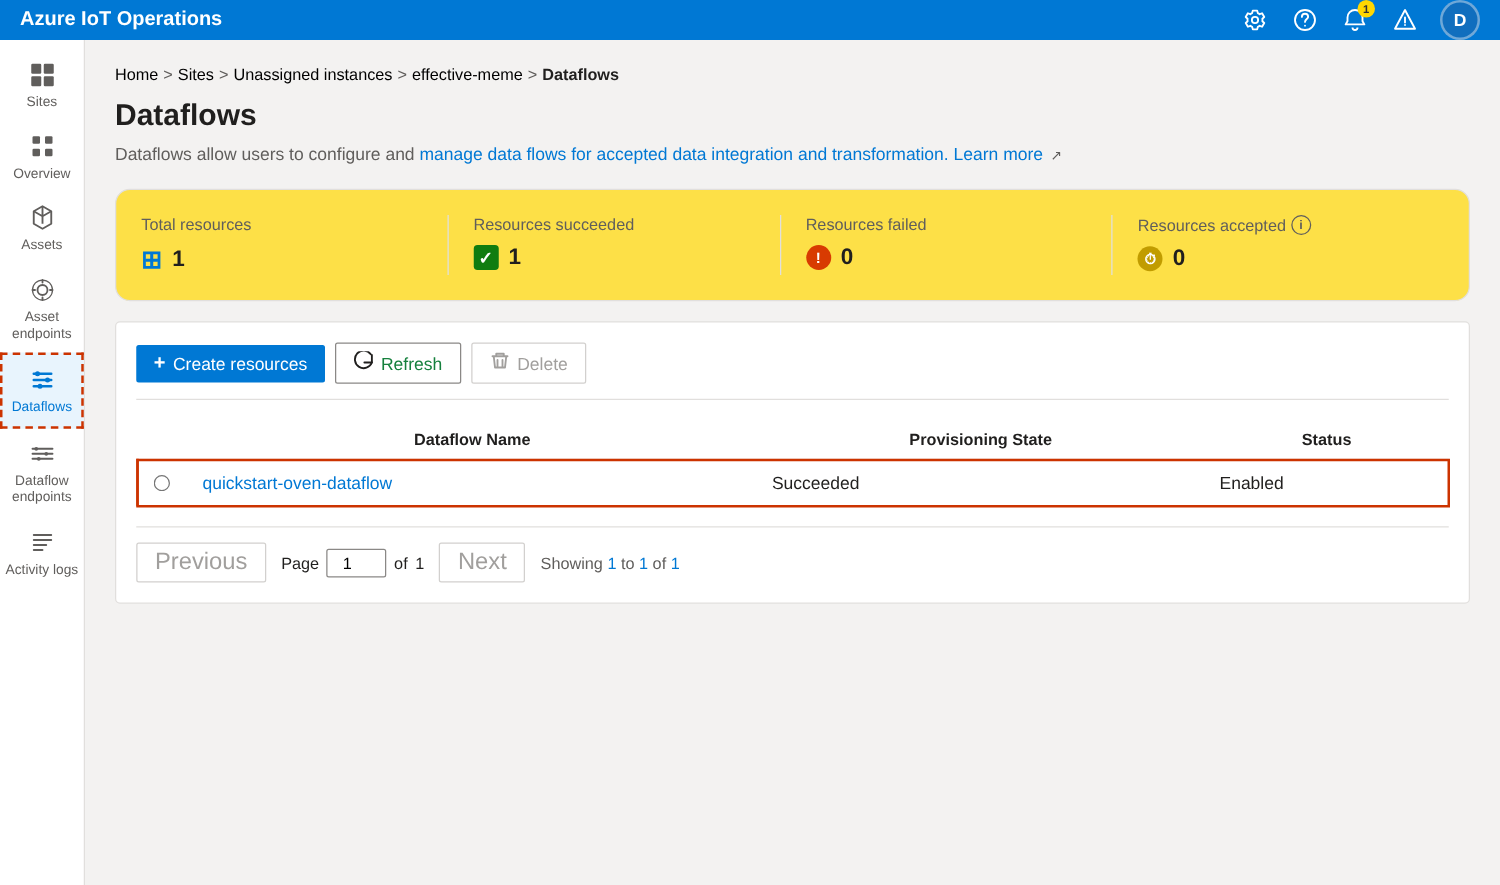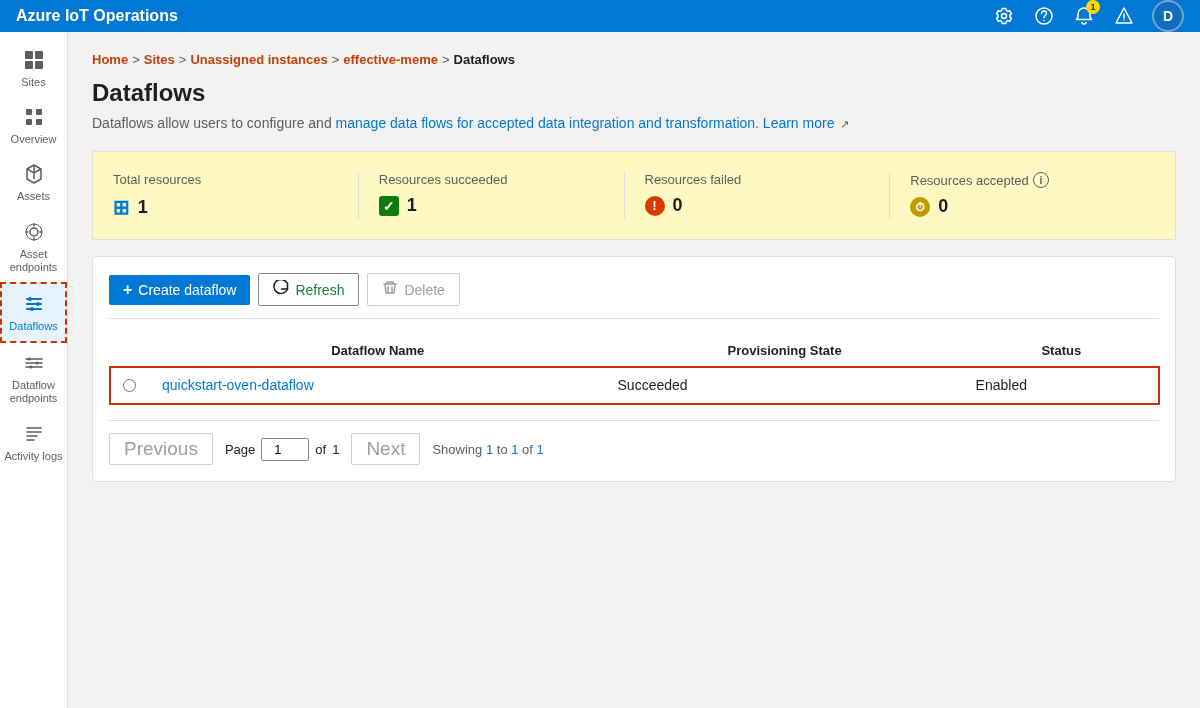--- a/index.html
+++ b/index.html
@@ -127,24 +127,23 @@
     
     .breadcrumb {
       display: flex;
       align-items: center;
       gap: 4px;
       color: #605e5c;
       font-size: 13px;
       margin-bottom: 12px;
     }
     .breadcrumb a {
-      color: #c2410c;
+      color: #000000;
       text-decoration: none;
       cursor: pointer;
-      font-weight: bold;
     }
     .breadcrumb-sep { color: #605e5c; }
     .breadcrumb-current { color: #201f1e; font-weight: 600; }
 
     
     .page-title {
       font-size: 24px;
       font-weight: 600;
       color: #201f1e;
       margin-bottom: 8px;
@@ -160,23 +159,23 @@
       color: #0078d4;
       text-decoration: none;
     }
     .external-icon {
       font-size: 11px;
       margin-left: 2px;
     }
 
     
     .stats-card {
-      background: #fef9c3;
+      background: #fde047;
       border: 1px solid #e1dfdd;
-      border-radius: 2px;
+      border-radius: 12px;
       padding: 20px;
       margin-bottom: 16px;
       display: flex;
       gap: 0;
     }
     .stat-item {
       flex: 1;
       padding: 0 20px;
       border-right: 1px solid #e1dfdd;
     }
@@ -534,21 +533,21 @@
           <span>0</span>
         </div>
       </div>
     </div>
 
     <div class="table-card">
 
       <div class="toolbar">
         <button class="btn-primary">
           <span style="font-size:16px;font-weight:bold;">+</span>
-          <span>Create dataflow</span>
+          <span>Create resources</span>
         </button>
         <button class="btn-secondary">
           <span>
             <svg width="16" height="16" viewBox="0 0 16 16" fill="none">
               <path d="M13.6 2.4A7 7 0 1 0 14.5 9" stroke="#201f1e" stroke-width="1.5" stroke-linecap="round"></path>
               <path d="M14.5 3V9h-6" stroke="#201f1e" stroke-width="1.5" stroke-linecap="round" stroke-linejoin="round"></path>
             </svg>
           </span>
           <span>Refresh</span>
         </button>

